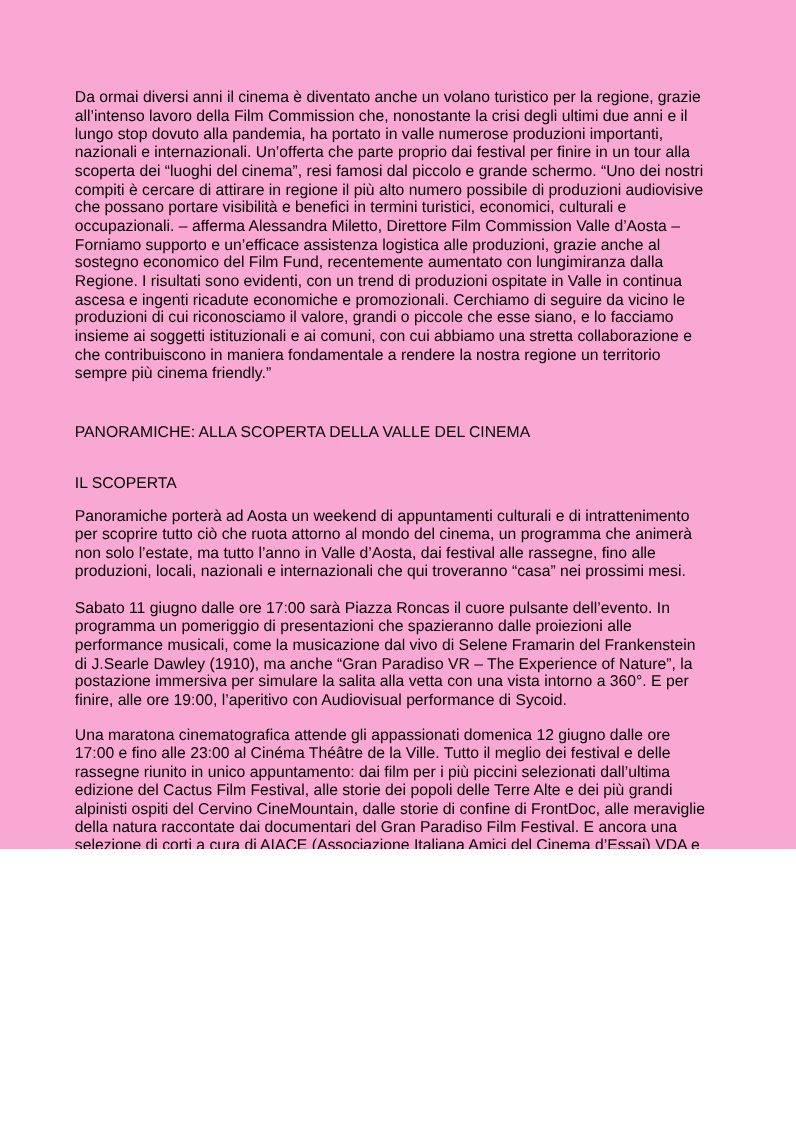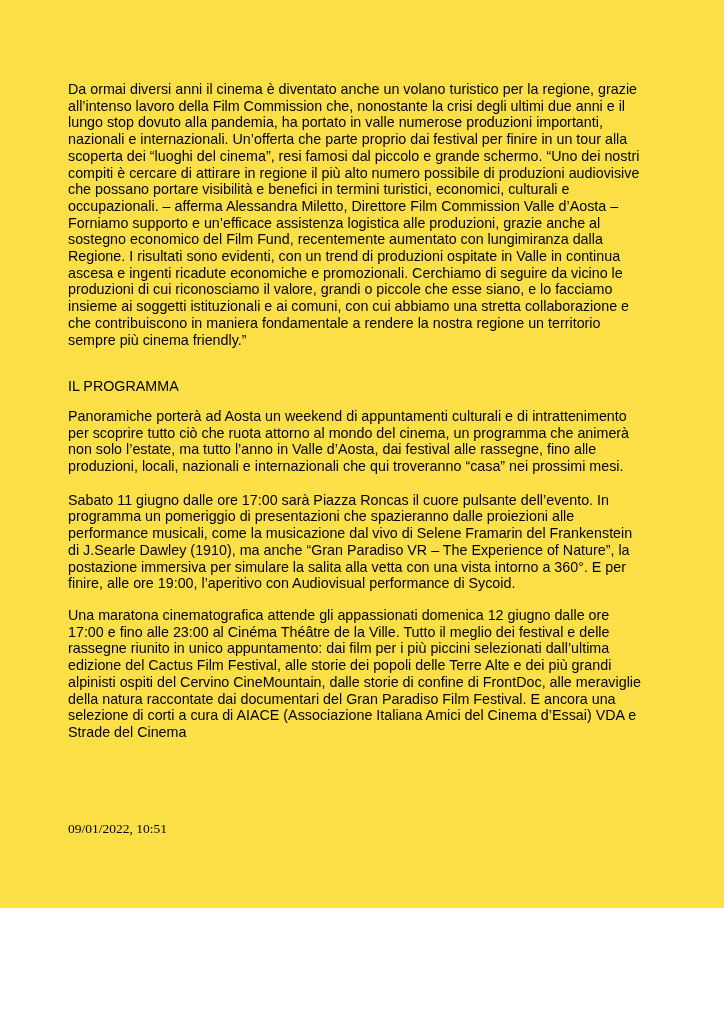--- a/index.html
+++ b/index.html
@@ -3,22 +3,22 @@
 <meta charset="utf-8">
 <style>
   html, body {
     margin: 0;
     padding: 0;
     background: #ffffff;
   }
   .page {
     position: relative;
     width: 724px;
-    height: 908px;
-    background: #fde047;
+    height: 772px;
+    background: #f9a8d4;
     overflow: hidden;
   }
   .content {
     position: absolute;
     left: 68px;
     top: 81px;
     width: 620px;
   }
   .content p {
     margin: 0;
@@ -60,21 +60,22 @@
 che possano portare visibilità e benefici in termini turistici, economici, culturali e
 occupazionali. – afferma Alessandra Miletto, Direttore Film Commission Valle d’Aosta –
 Forniamo supporto e un’efficace assistenza logistica alle produzioni, grazie anche al
 sostegno economico del Film Fund, recentemente aumentato con lungimiranza dalla
 Regione. I risultati sono evidenti, con un trend di produzioni ospitate in Valle in continua
 ascesa e ingenti ricadute economiche e promozionali. Cerchiamo di seguire da vicino le
 produzioni di cui riconosciamo il valore, grandi o piccole che esse siano, e lo facciamo
 insieme ai soggetti istituzionali e ai comuni, con cui abbiamo una stretta collaborazione e
 che contribuiscono in maniera fondamentale a rendere la nostra regione un territorio
 sempre più cinema friendly.”</p>
-    <p class="subheading">IL PROGRAMMA</p>
+    <p class="heading">PANORAMICHE: ALLA SCOPERTA DELLA VALLE DEL CINEMA</p>
+    <p class="subheading">IL SCOPERTA</p>
     <p class="para-program">Panoramiche porterà ad Aosta un weekend di appuntamenti culturali e di intrattenimento
 per scoprire tutto ciò che ruota attorno al mondo del cinema, un programma che animerà
 non solo l’estate, ma tutto l’anno in Valle d’Aosta, dai festival alle rassegne, fino alle
 produzioni, locali, nazionali e internazionali che qui troveranno “casa” nei prossimi mesi.</p>
     <p class="para-sat">Sabato 11 giugno dalle ore 17:00 sarà Piazza Roncas il cuore pulsante dell’evento. In
 programma un pomeriggio di presentazioni che spazieranno dalle proiezioni alle
 performance musicali, come la musicazione dal vivo di Selene Framarin del Frankenstein
 di J.Searle Dawley (1910), ma anche “Gran Paradiso VR – The Experience of Nature”, la
 postazione immersiva per simulare la salita alla vetta con una vista intorno a 360°. E per
 finire, alle ore 19:00, l’aperitivo con Audiovisual performance di Sycoid.</p>

